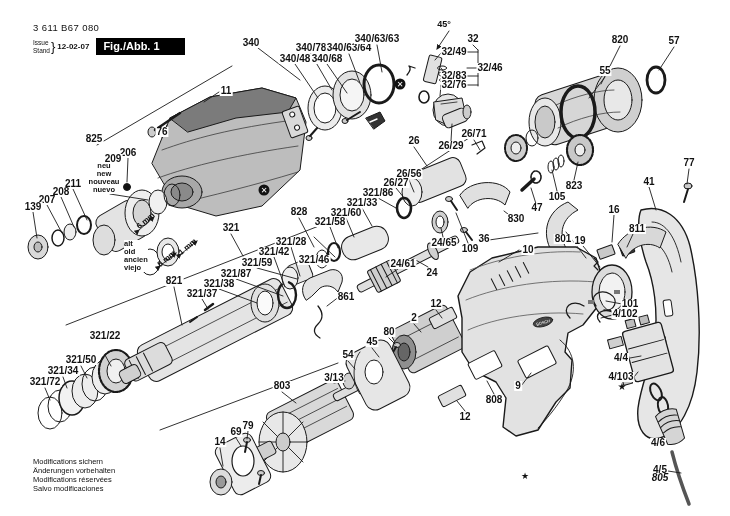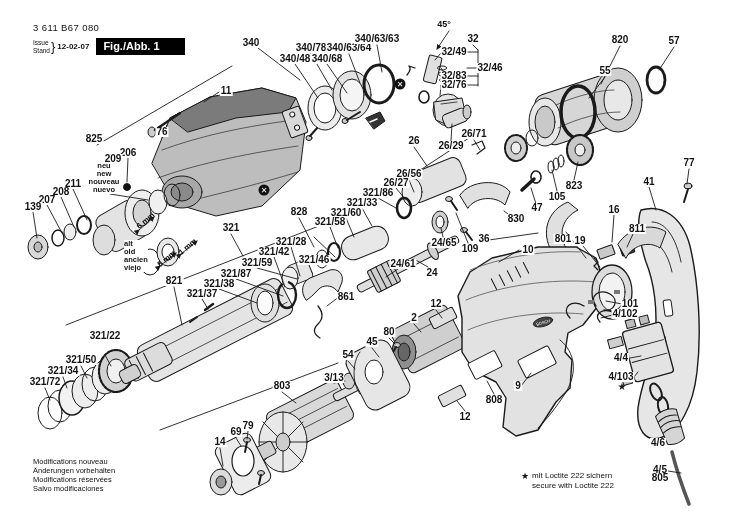--- a/index.html
+++ b/index.html
@@ -399,32 +399,28 @@
       <div>nuevo</div>
     </div>
   <div id="old-label">
       <div>alt</div>
       <div>old</div>
       <div>ancien</div>
       <div>viejo</div>
     </div>
 
   <div id="legal-text">
-      <div>Modifications nouveau</div>
+      <div>Modifications sichern</div>
       <div>Änderungen vorbehalten</div>
       <div>Modifications réservées</div>
       <div>Salvo modificaciones</div>
     </div>
 
   <div id="loctite-note">
     <span id="loctite-star">★</span>
-    <span>
-      <div>mit Loctite 222 sichern</div>
-      <div>secure with Loctite 222</div>
-    </span>
   </div>
 
   <div id="callout-layer">
       <div class="callout" style="left: 251px; top: 43px;">340</div>
       <div class="callout" style="left: 295px; top: 59px;">340/48</div>
       <div class="callout" style="left: 311px; top: 48px;">340/78</div>
       <div class="callout" style="left: 327px; top: 59px;">340/68</div>
       <div class="callout" style="left: 349px; top: 48px;">340/63/64</div>
       <div class="callout" style="left: 377px; top: 39px;">340/63/63</div>
       <div class="callout angle" style="left: 444px; top: 24px;">45°</div>
@@ -480,21 +476,21 @@
       <div class="callout" style="left: 614px; top: 210px;">16</div>
       <div class="callout" style="left: 637px; top: 229px;">811</div>
       <div class="callout" style="left: 649px; top: 182px;">41</div>
       <div class="callout" style="left: 528px; top: 250px;">10</div>
       <div class="callout" style="left: 630px; top: 304px;">101</div>
       <div class="callout" style="left: 625px; top: 314px;">4/102</div>
       <div class="callout" style="left: 621px; top: 358px;">4/4</div>
       <div class="callout" style="left: 621px; top: 377px;">4/103</div>
       <div class="callout" style="left: 658px; top: 443px;">4/6</div>
       <div class="callout" style="left: 660px; top: 470px;">4/5</div>
-      <div class="callout" style="left: 660px; top: 478px;">805</div>
+      <div class="callout" style="left: 660px; top: 478px; font-style: italic;">805</div>
       <div class="callout" style="left: 518px; top: 386px;">9</div>
       <div class="callout" style="left: 494px; top: 400px;">808</div>
       <div class="callout" style="left: 465px; top: 417px;">12</div>
       <div class="callout" style="left: 436px; top: 304px;">12</div>
       <div class="callout" style="left: 414px; top: 318px;">2</div>
       <div class="callout" style="left: 389px; top: 332px;">80</div>
       <div class="callout" style="left: 372px; top: 342px;">45</div>
       <div class="callout" style="left: 348px; top: 355px;">54</div>
       <div class="callout" style="left: 334px; top: 378px;">3/13</div>
       <div class="callout" style="left: 282px; top: 386px;">803</div>

